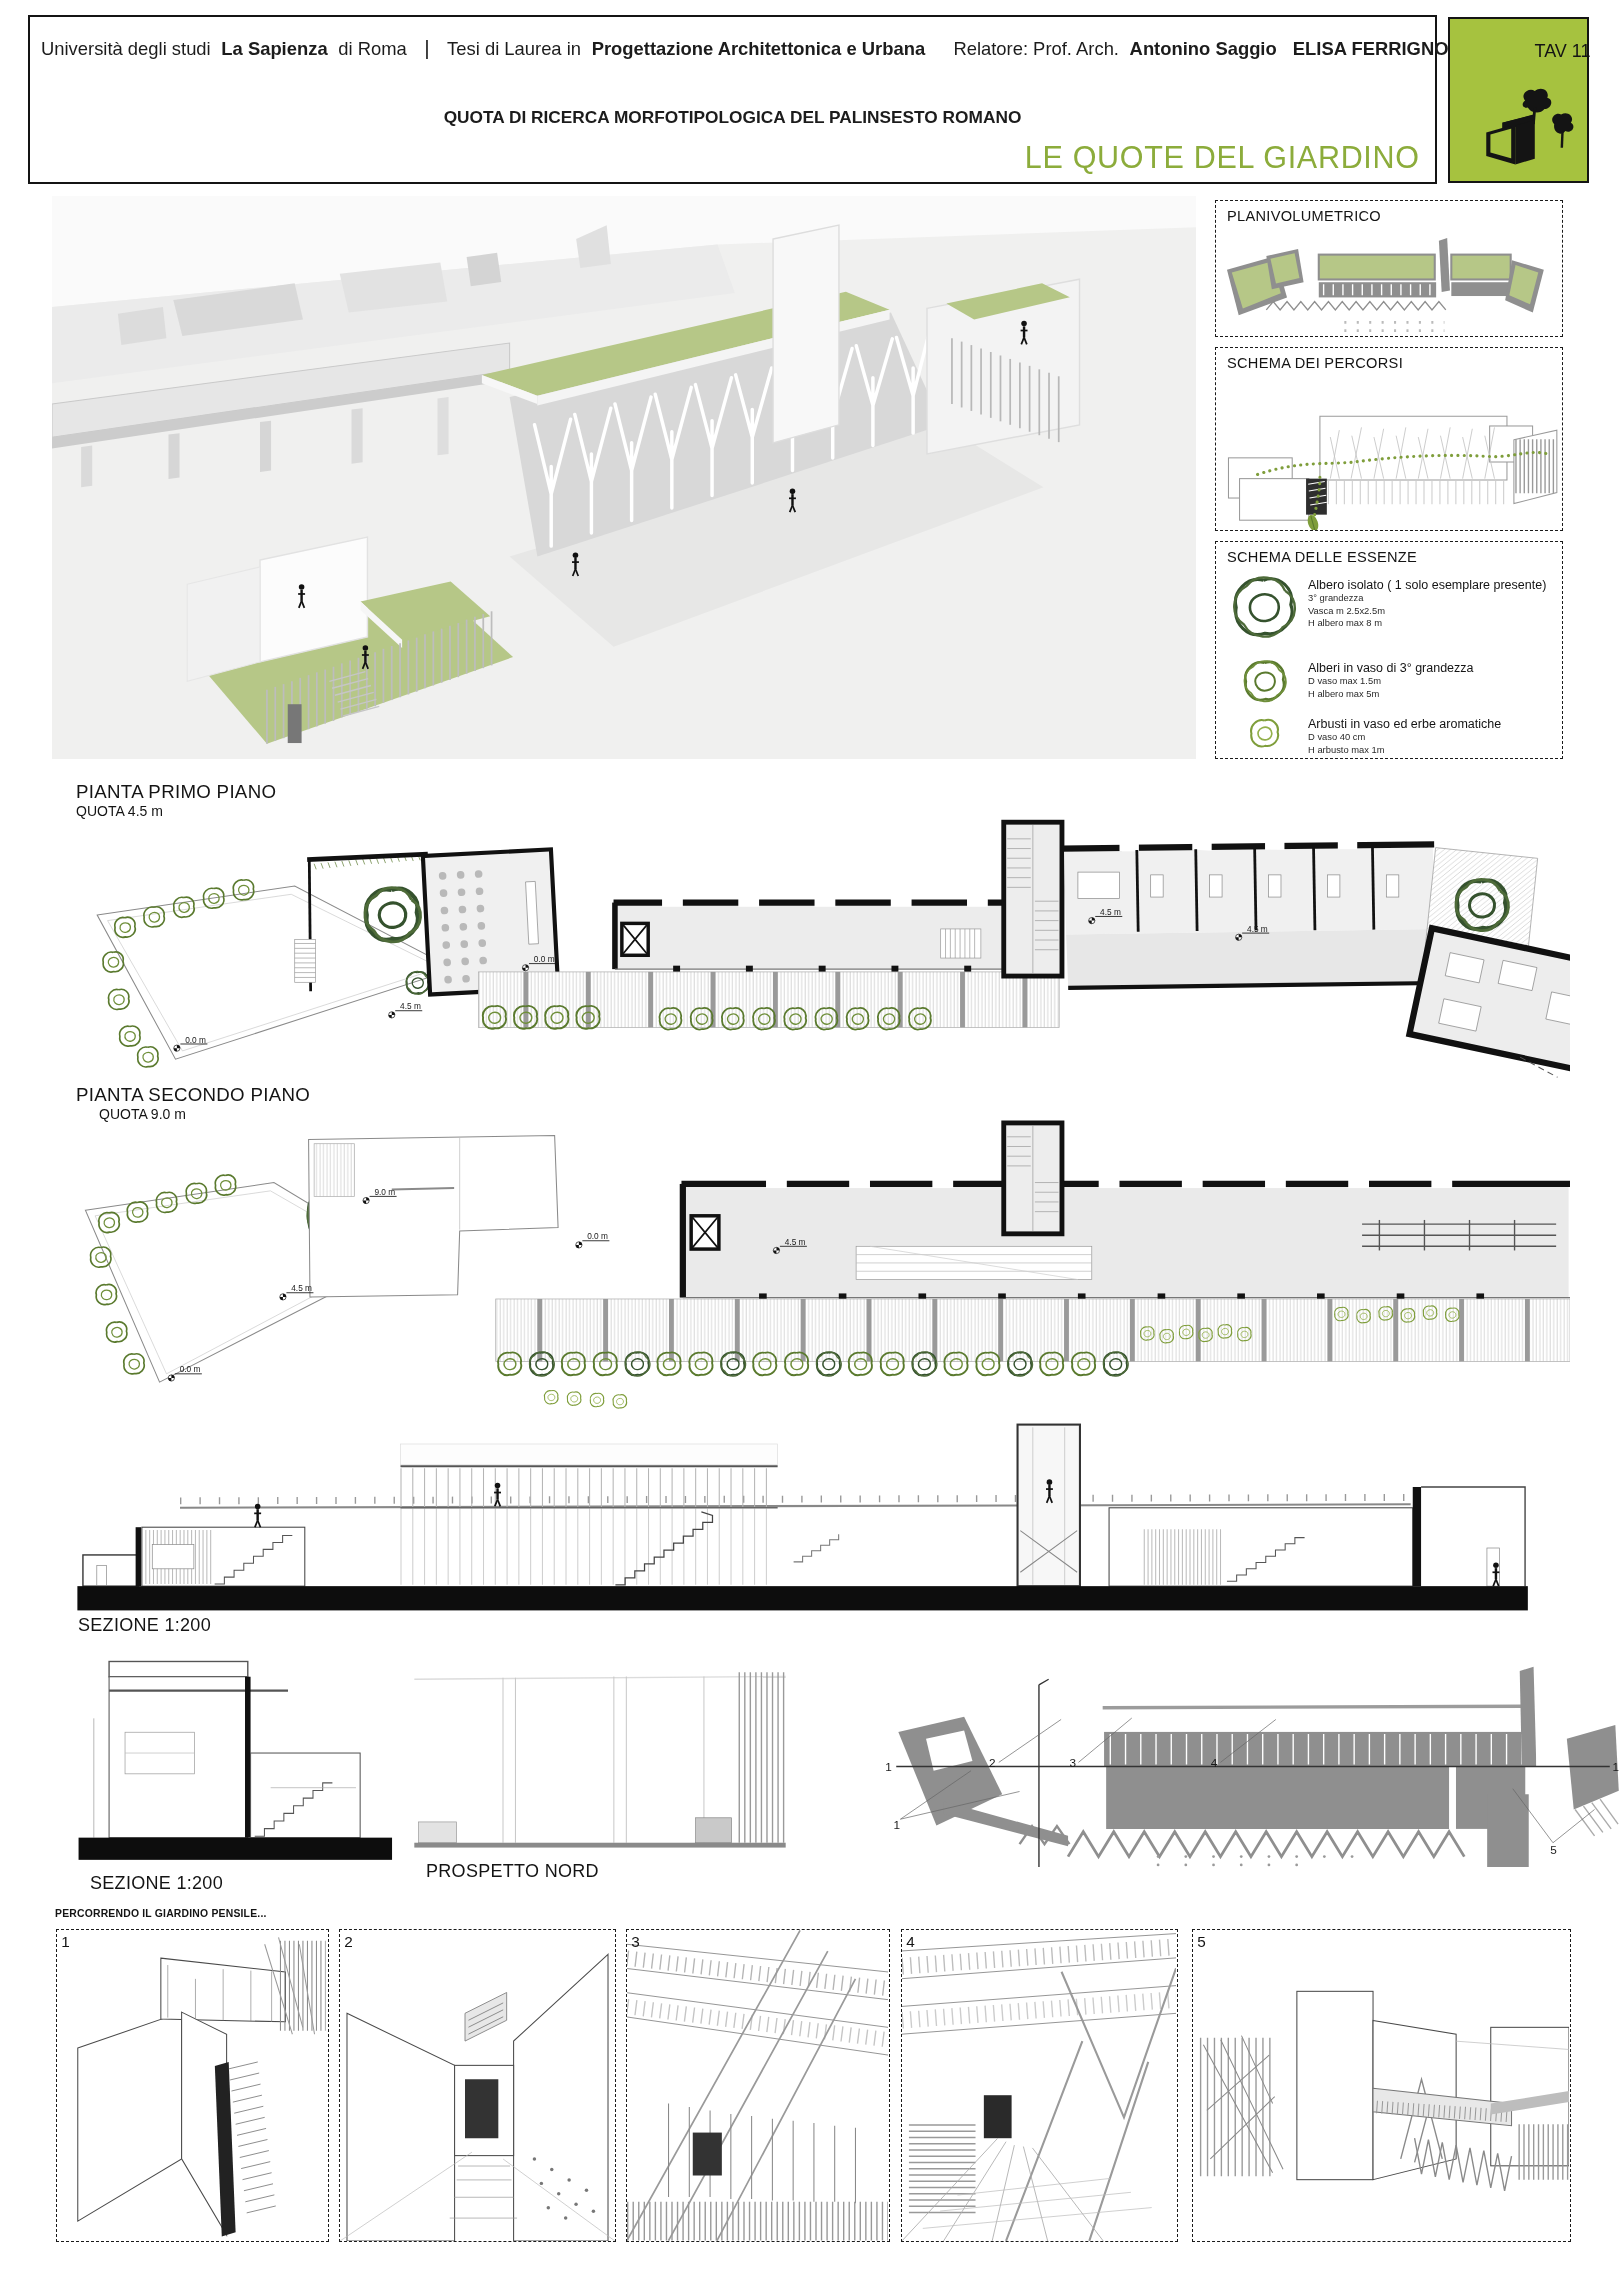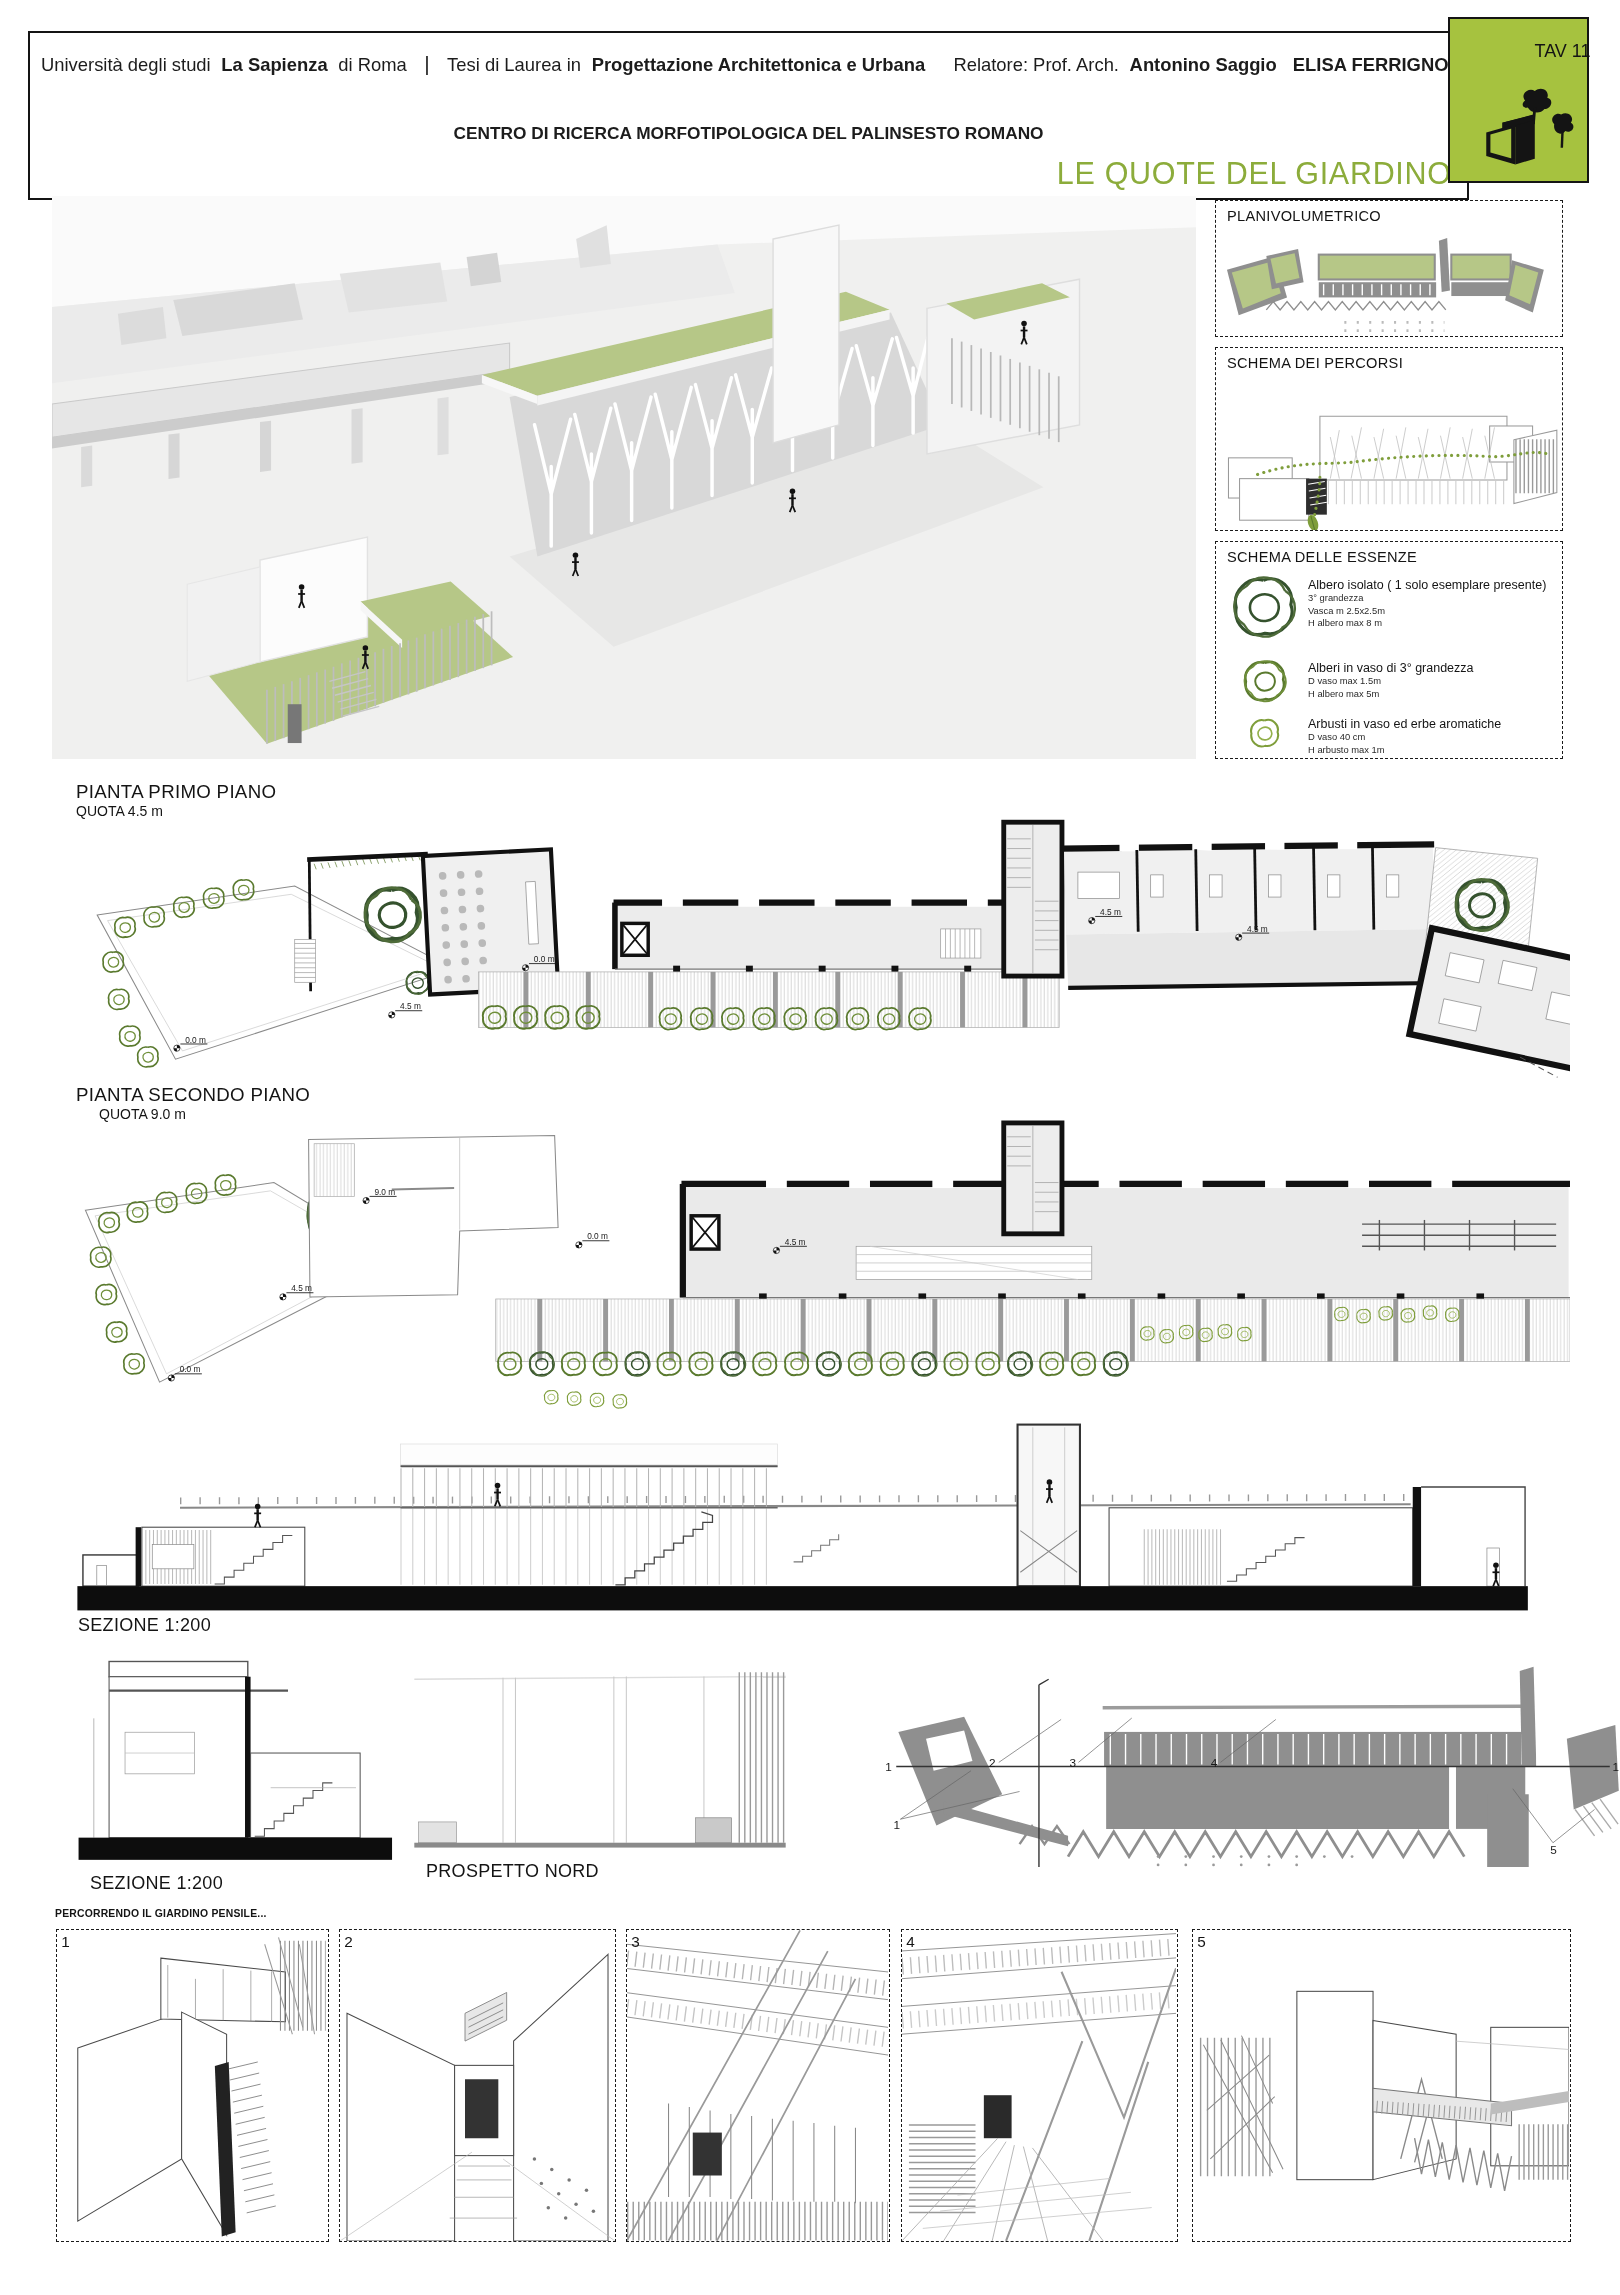--- a/index.html
+++ b/index.html
@@ -1,21 +1,21 @@
 <!DOCTYPE html>
 <html style="font-size:11px"><head>
 <meta charset="utf-8">
 <style>
   html,body{margin:0;padding:0;background:#ffffff;}
   #board{position:relative;width:1621px;height:2295px;background:#ffffff;overflow:hidden;
          font-family:"Liberation Sans",sans-serif;color:#1a1a1a;}
   .abs{position:absolute;}
   svg{display:block;}
   svg text{font-family:"Liberation Sans",sans-serif;fill:#1a1a1a;}
-  .hdr-box{left:28px;top:31px;width:1405px;height:165px;border:2.1px solid #141414;background:#fff;padding-left:32px;}
+  .hdr-box{left:28px;top:15px;width:1405px;height:165px;border:2.1px solid #141414;background:#fff;}
   .hdr-line{left:11px;top:19.4px;font-size:18.4px;white-space:nowrap;color:#1c1c1c;}
   .hdr-line b{font-weight:bold;}
   .hdr-line .gap{display:inline-block;width:18px;}
   .hdr-line .sep{display:inline-block;margin:0 12.5px;font-size:21px;font-weight:300;}
   .hdr-sub{left:0;top:90px;width:100%;text-align:center;font-size:17.3px;font-weight:bold;color:#1c1c1c;}
   .green-title{right:15.3px;top:123px;font-size:30.5px;letter-spacing:0.7px;color:#8cac3b;white-space:nowrap;}
   .tav-box{left:1448px;top:17.3px;width:141px;height:166px;background:#a6c23f;border:2.8px solid #141414;box-sizing:border-box;}
   .tav-label{left:0;top:22px;width:100%;text-align:center;font-size:18px;color:#141414;padding-left:44px;}
   .panel{border:1.4px dashed #1a1a1a;background:#fff;box-sizing:border-box;}
   .panel-title{left:11px;top:7px;font-size:14.6px;color:#141414;letter-spacing:0.3px;}
@@ -40,21 +40,21 @@
       <b style="margin-left:5.5px;">La Sapienza</b>
       <span style="margin-left:5.5px;">di Roma</span>
       <span class="sep">|</span>
       <span>Tesi di Laurea in</span>
       <b style="margin-left:5.5px;">Progettazione Architettonica e Urbana</b>
       <span class="gap"></span>
       <span>Relatore:  Prof. Arch.</span>
       <b style="margin-left:5.5px;">Antonino Saggio</b>
       <b style="margin-left:11px;">ELISA FERRIGNO</b>
     </div>
-    <div class="abs hdr-sub">CENTRO DI RICERCA MORFOTIPOLOGICA DEL PALINSESTO ROMANO</div>
+    <div class="abs hdr-sub">QUOTA DI RICERCA MORFOTIPOLOGICA DEL PALINSESTO ROMANO</div>
     <div class="abs green-title">LE QUOTE DEL GIARDINO</div>
   </div>
 
   <div class="abs tav-box">
     <div class="abs tav-label">TAV 11</div>
     <svg class="abs" style="left:21px;top:62px;" width="104" height="94" viewBox="0 0 150 135">
       <path d="M78,28 C70,18 84,8 92,14 C102,6 114,14 110,24 C120,26 116,40 106,40 C100,48 86,46 82,38 C74,40 72,32 78,28 Z" fill="#141414"></path>
       <line x1="92" y1="38" x2="90" y2="62" stroke="#141414" stroke-width="4"></line>
       <polygon points="45,60 90,48 90,58 45,72" fill="#141414"></polygon>
       <polygon points="22,74 64,62 64,120 22,108" fill="#141414"></polygon>

